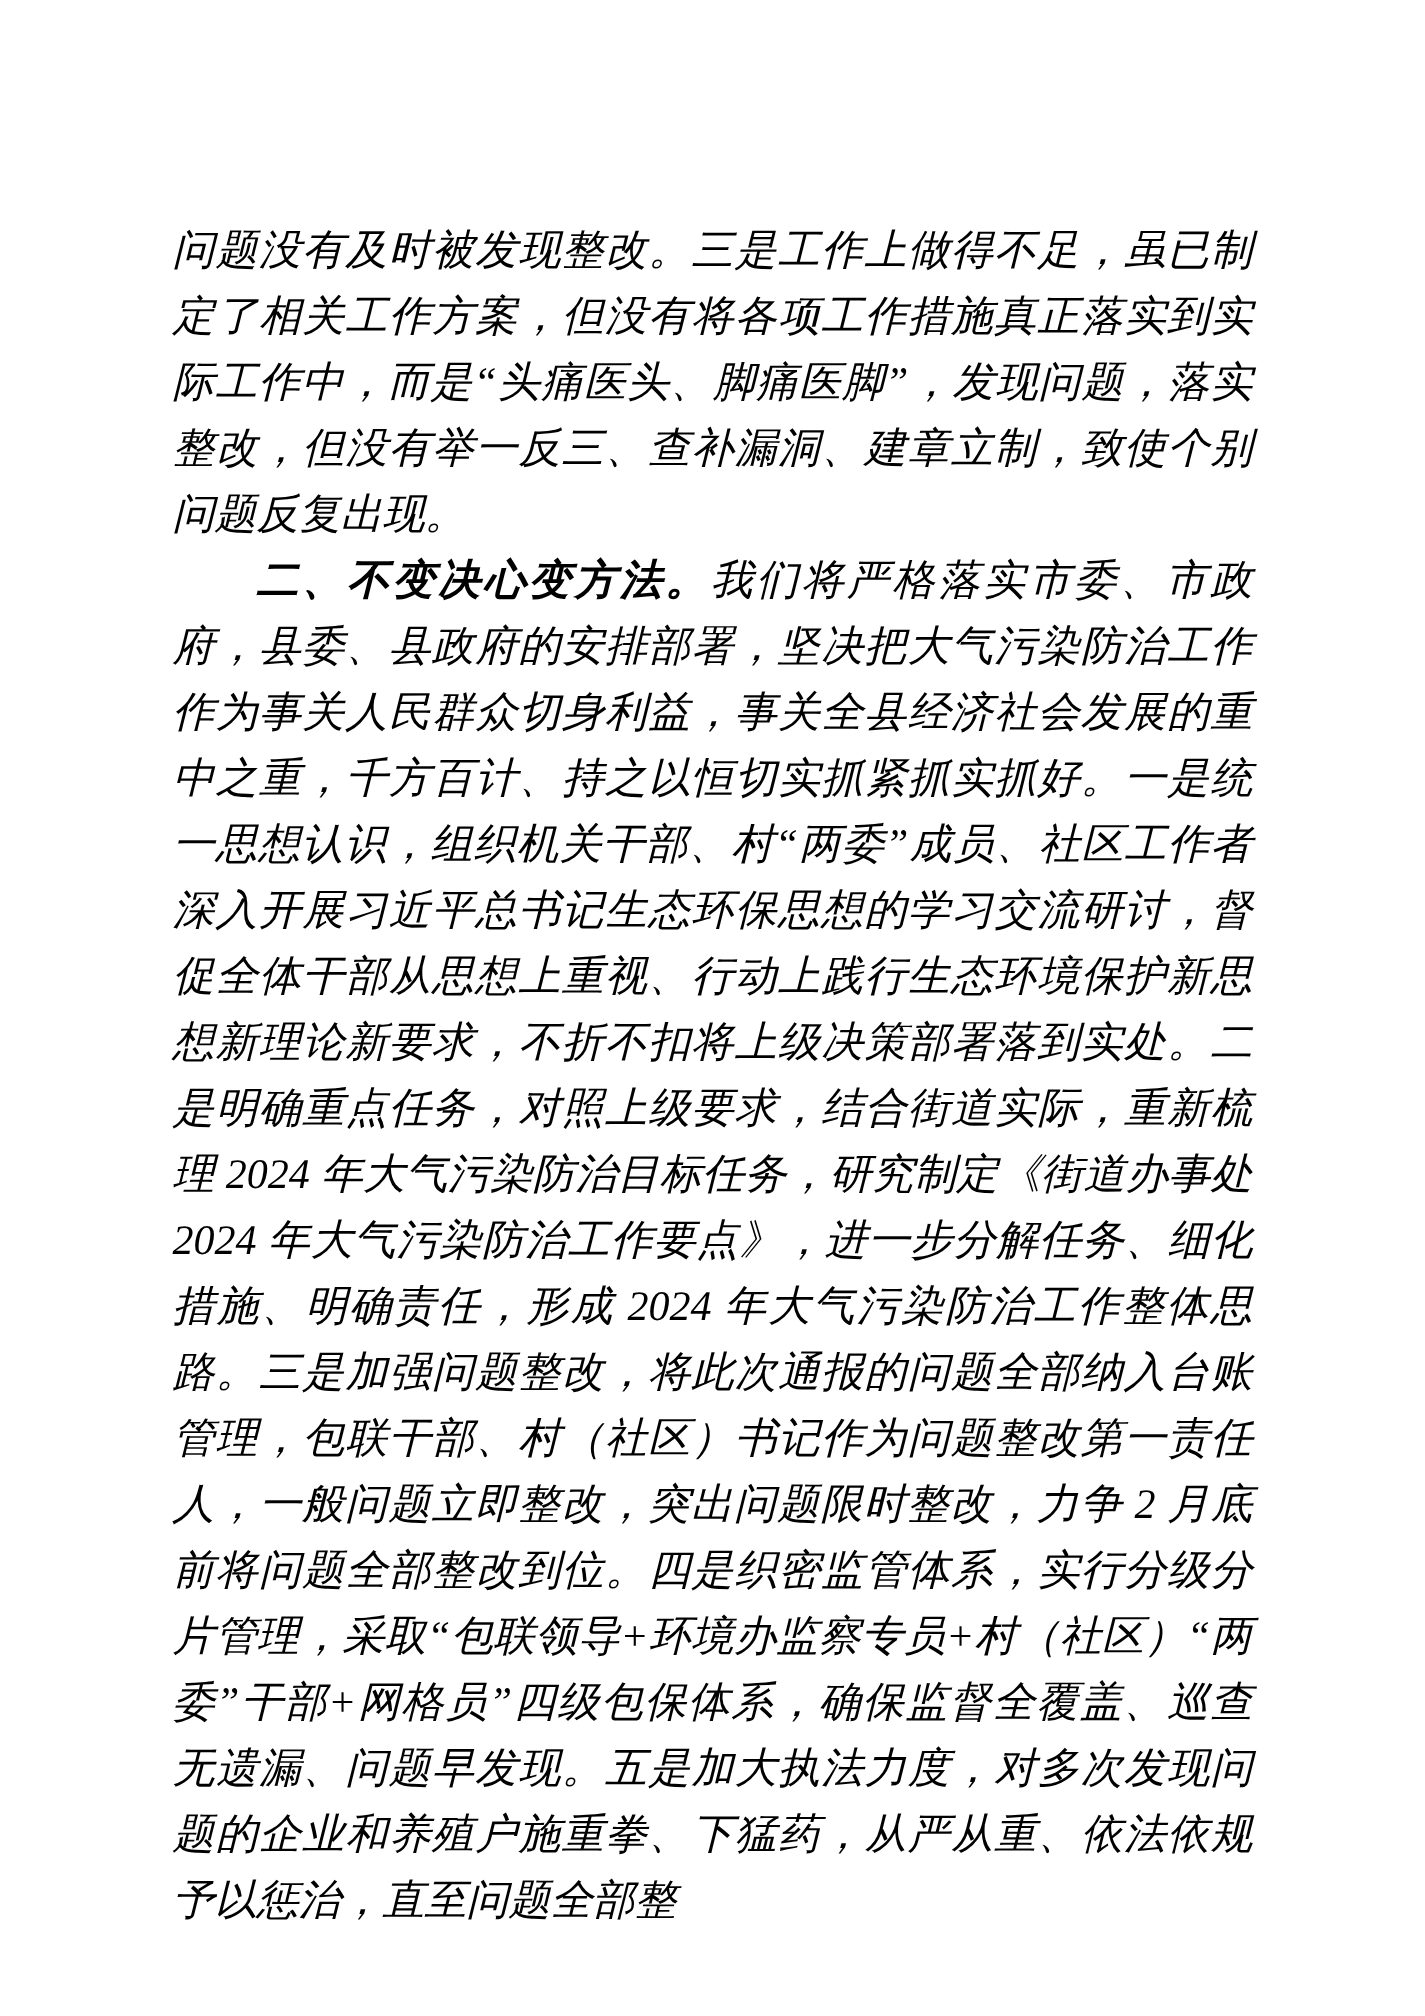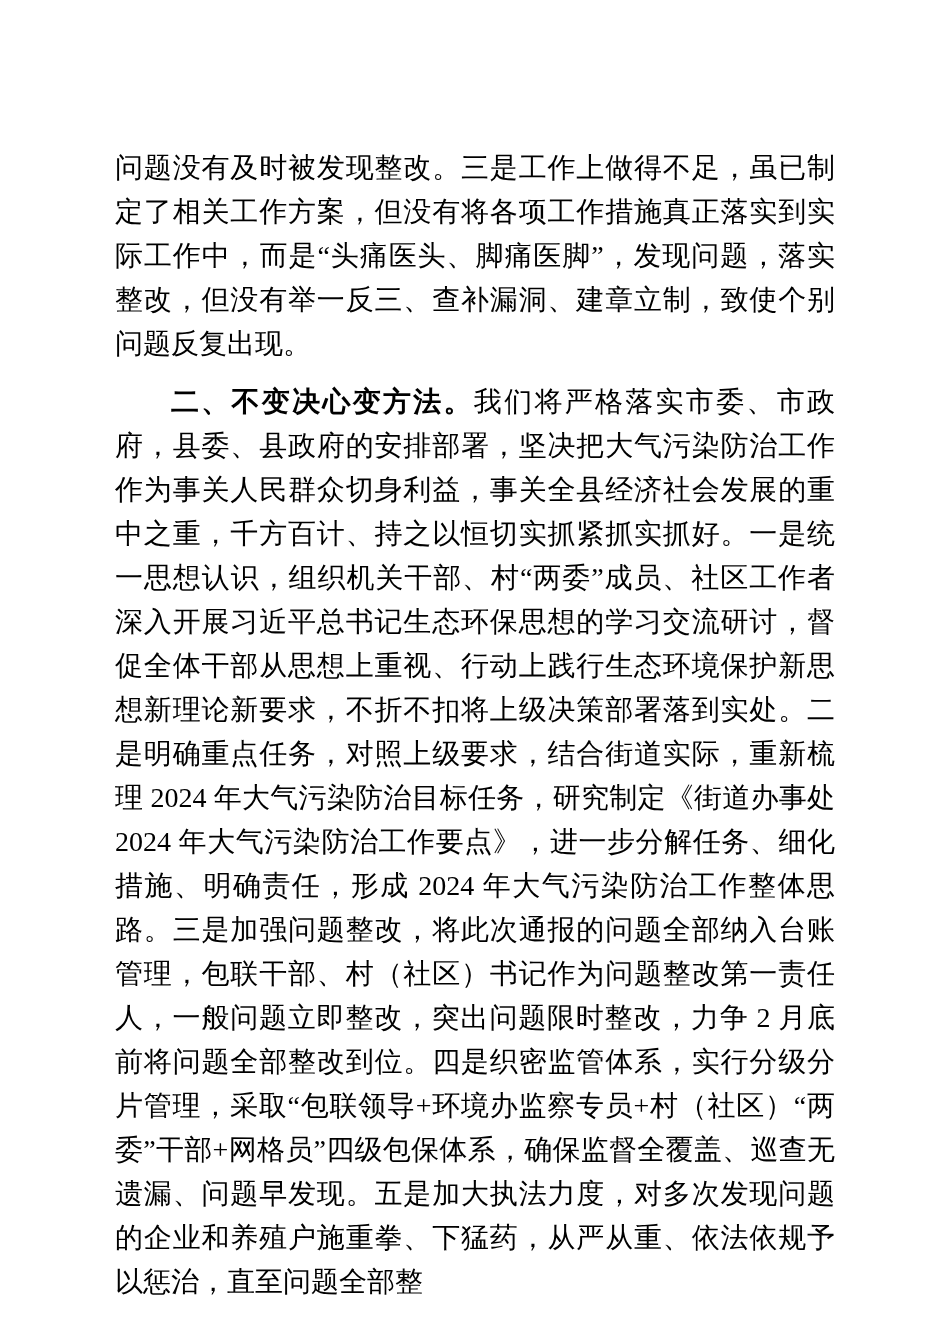--- a/index.html
+++ b/index.html
@@ -22,23 +22,24 @@
   .content {
     position: absolute;
     left: 115px;
     top: 146px;
     width: 720px;
     color: #000000;
     font-size: 28px;
     line-height: 44px;
     text-align: justify;
     text-justify: inter-ideograph;
+    font-style: italic;
   }
   .para { text-indent: 0; }
-  .para.indent { text-indent: 2em; margin-top: 14px; }
+  .para.indent { text-indent: 2em; }
   .run { font-weight: 400; }
   .run.bold { font-weight: 700; }
 </style>
 </head>
 <body>
 
 <div class="page">
   <div class="content">
       <p class="para"><span class="run">问题没有及时被发现整改。三是工作上做得不足，虽已制定了相关工作方案，但没有将各项工作措施真正落实到实际工作中，而是“头痛医头、脚痛医脚”，发现问题，落实整改，但没有举一反三、查补漏洞、建章立制，致使个别问题反复出现。</span></p>
       <p class="para indent"><span class="run bold">二、不变决心变方法。</span><span class="run">我们将严格落实市委、市政府，县委、县政府的安排部署，坚决把大气污染防治工作作为事关人民群众切身利益，事关全县经济社会发展的重中之重，千方百计、持之以恒切实抓紧抓实抓好。一是统一思想认识，组织机关干部、村“两委”成员、社区工作者深入开展习近平总书记生态环保思想的学习交流研讨，督促全体干部从思想上重视、行动上践行生态环境保护新思想新理论新要求，不折不扣将上级决策部署落到实处。二是明确重点任务，对照上级要求，结合街道实际，重新梳理 2024 年大气污染防治目标任务，研究制定《街道办事处 2024 年大气污染防治工作要点》，进一步分解任务、细化措施、明确责任，形成 2024 年大气污染防治工作整体思路。三是加强问题整改，将此次通报的问题全部纳入台账管理，包联干部、村（社区）书记作为问题整改第一责任人，一般问题立即整改，突出问题限时整改，力争 2 月底前将问题全部整改到位。四是织密监管体系，实行分级分片管理，采取“包联领导+环境办监察专员+村（社区）“两委”干部+网格员”四级包保体系，确保监督全覆盖、巡查无遗漏、问题早发现。五是加大执法力度，对多次发现问题的企业和养殖户施重拳、下猛药，从严从重、依法依规予以惩治，直至问题全部整</span></p>

